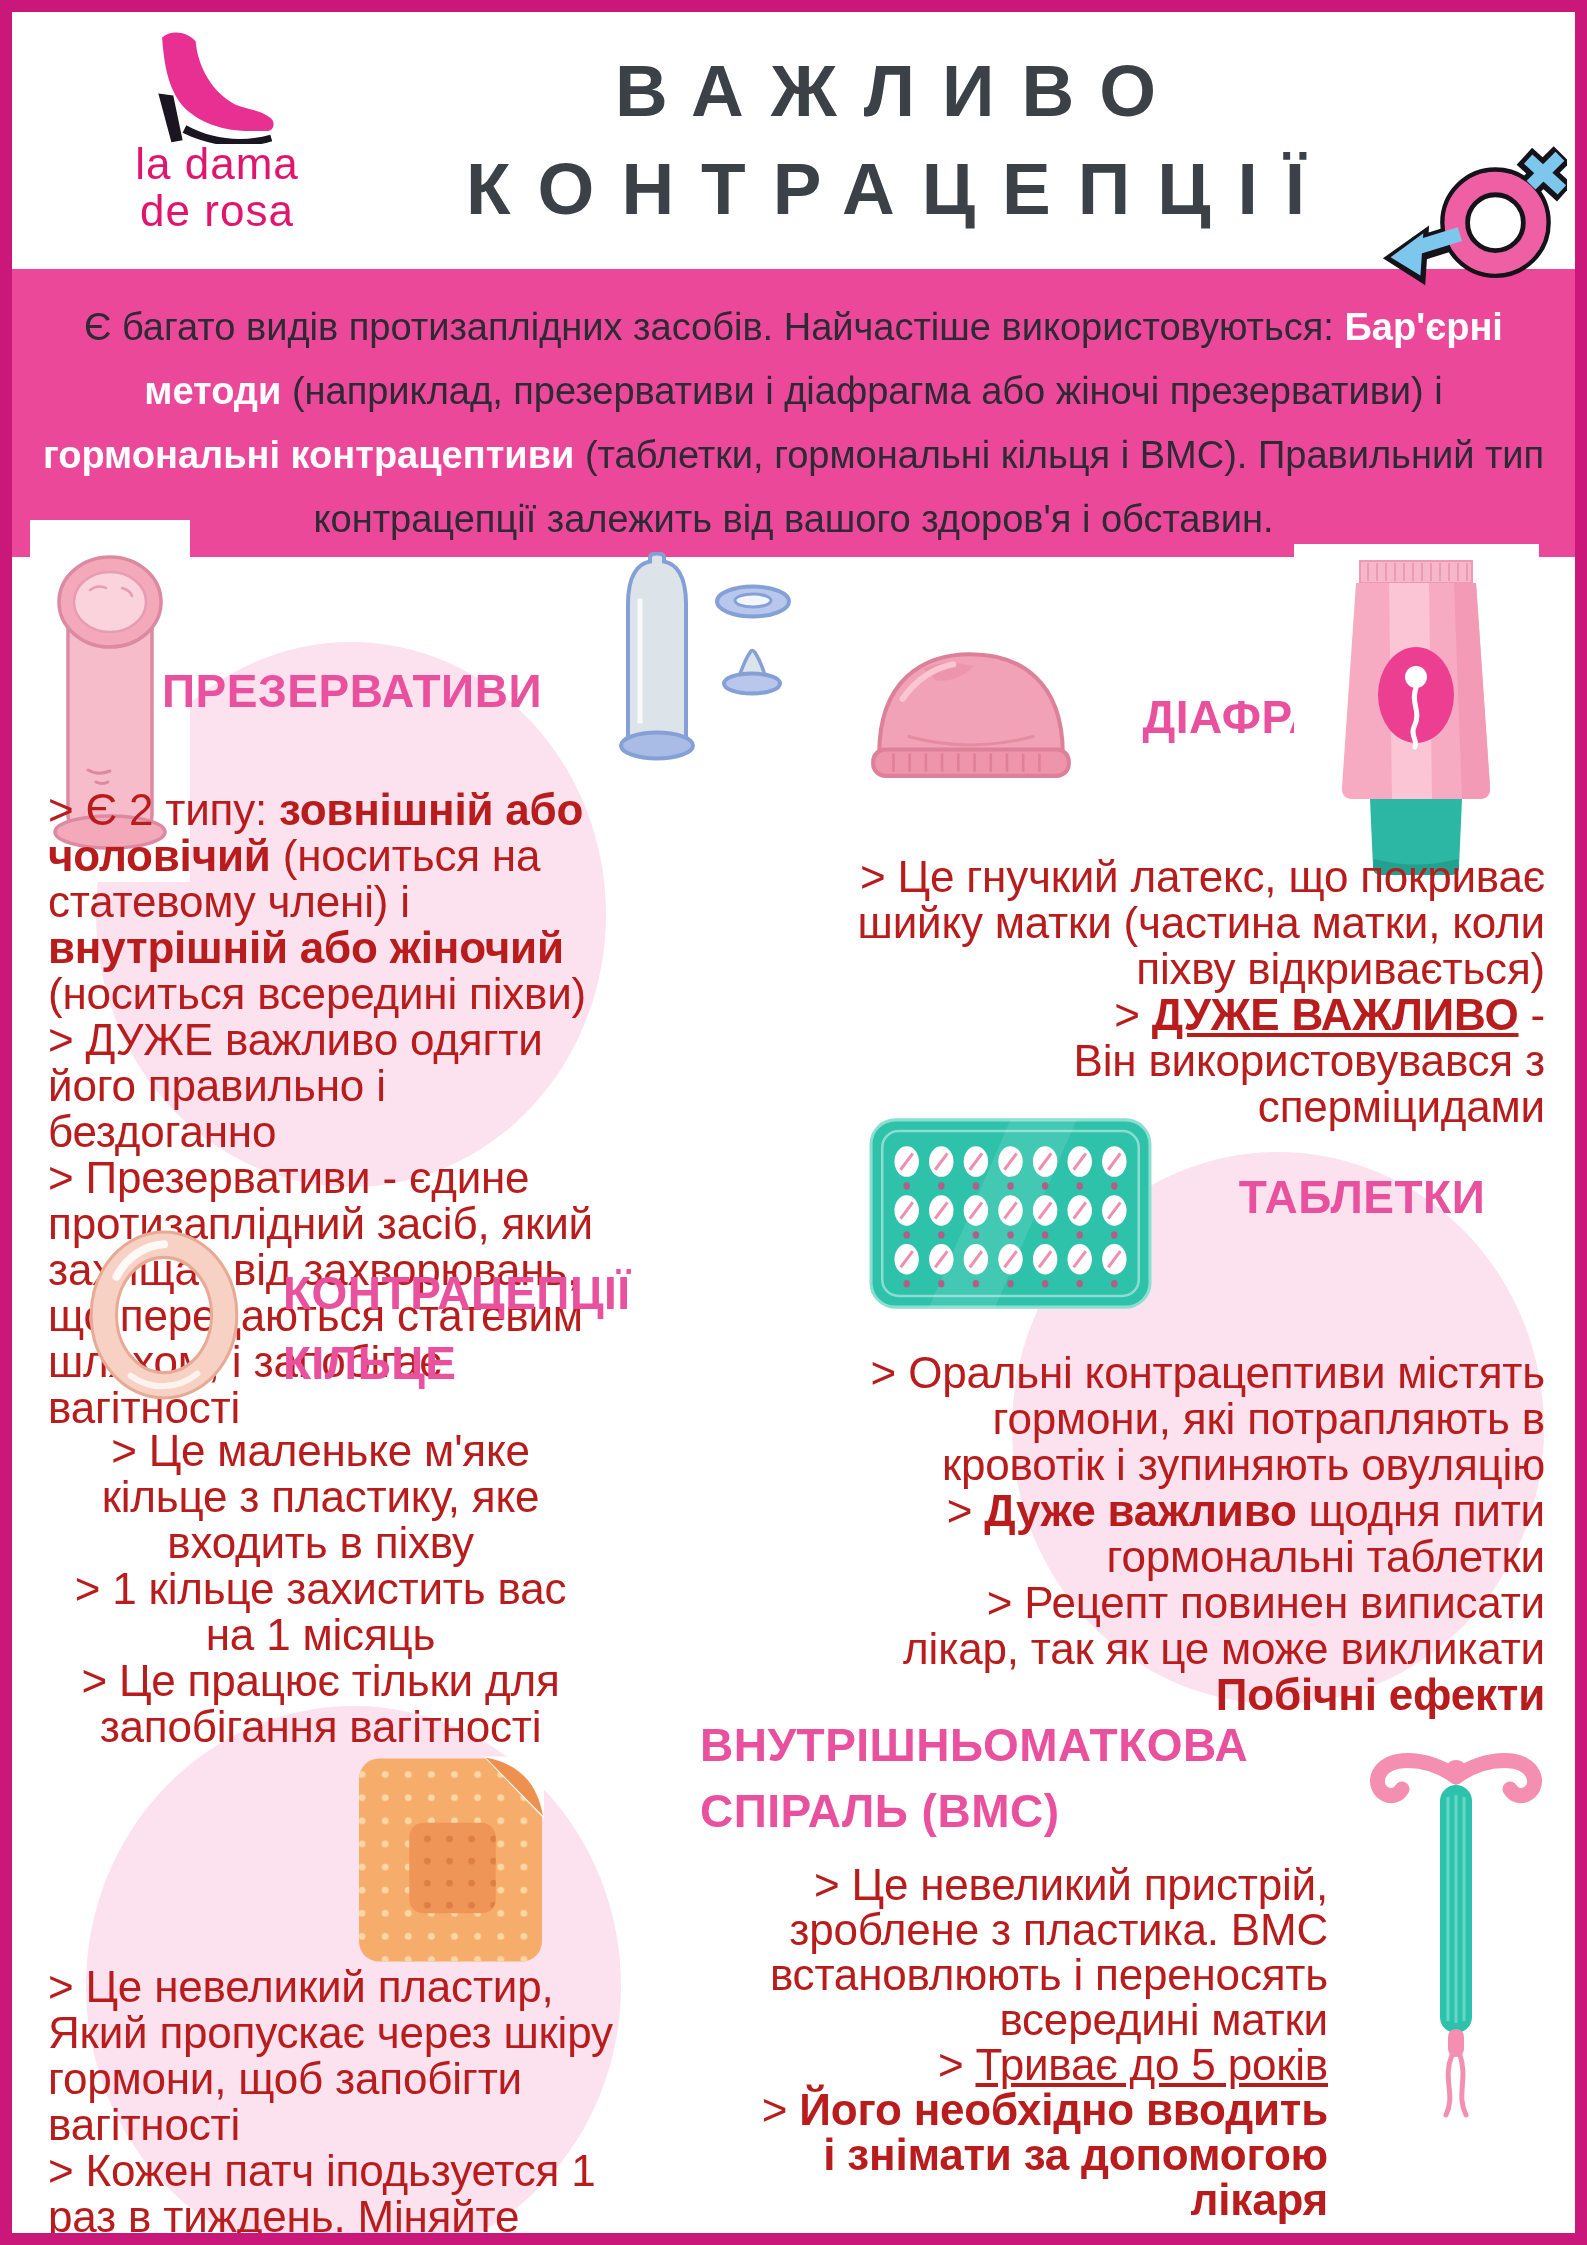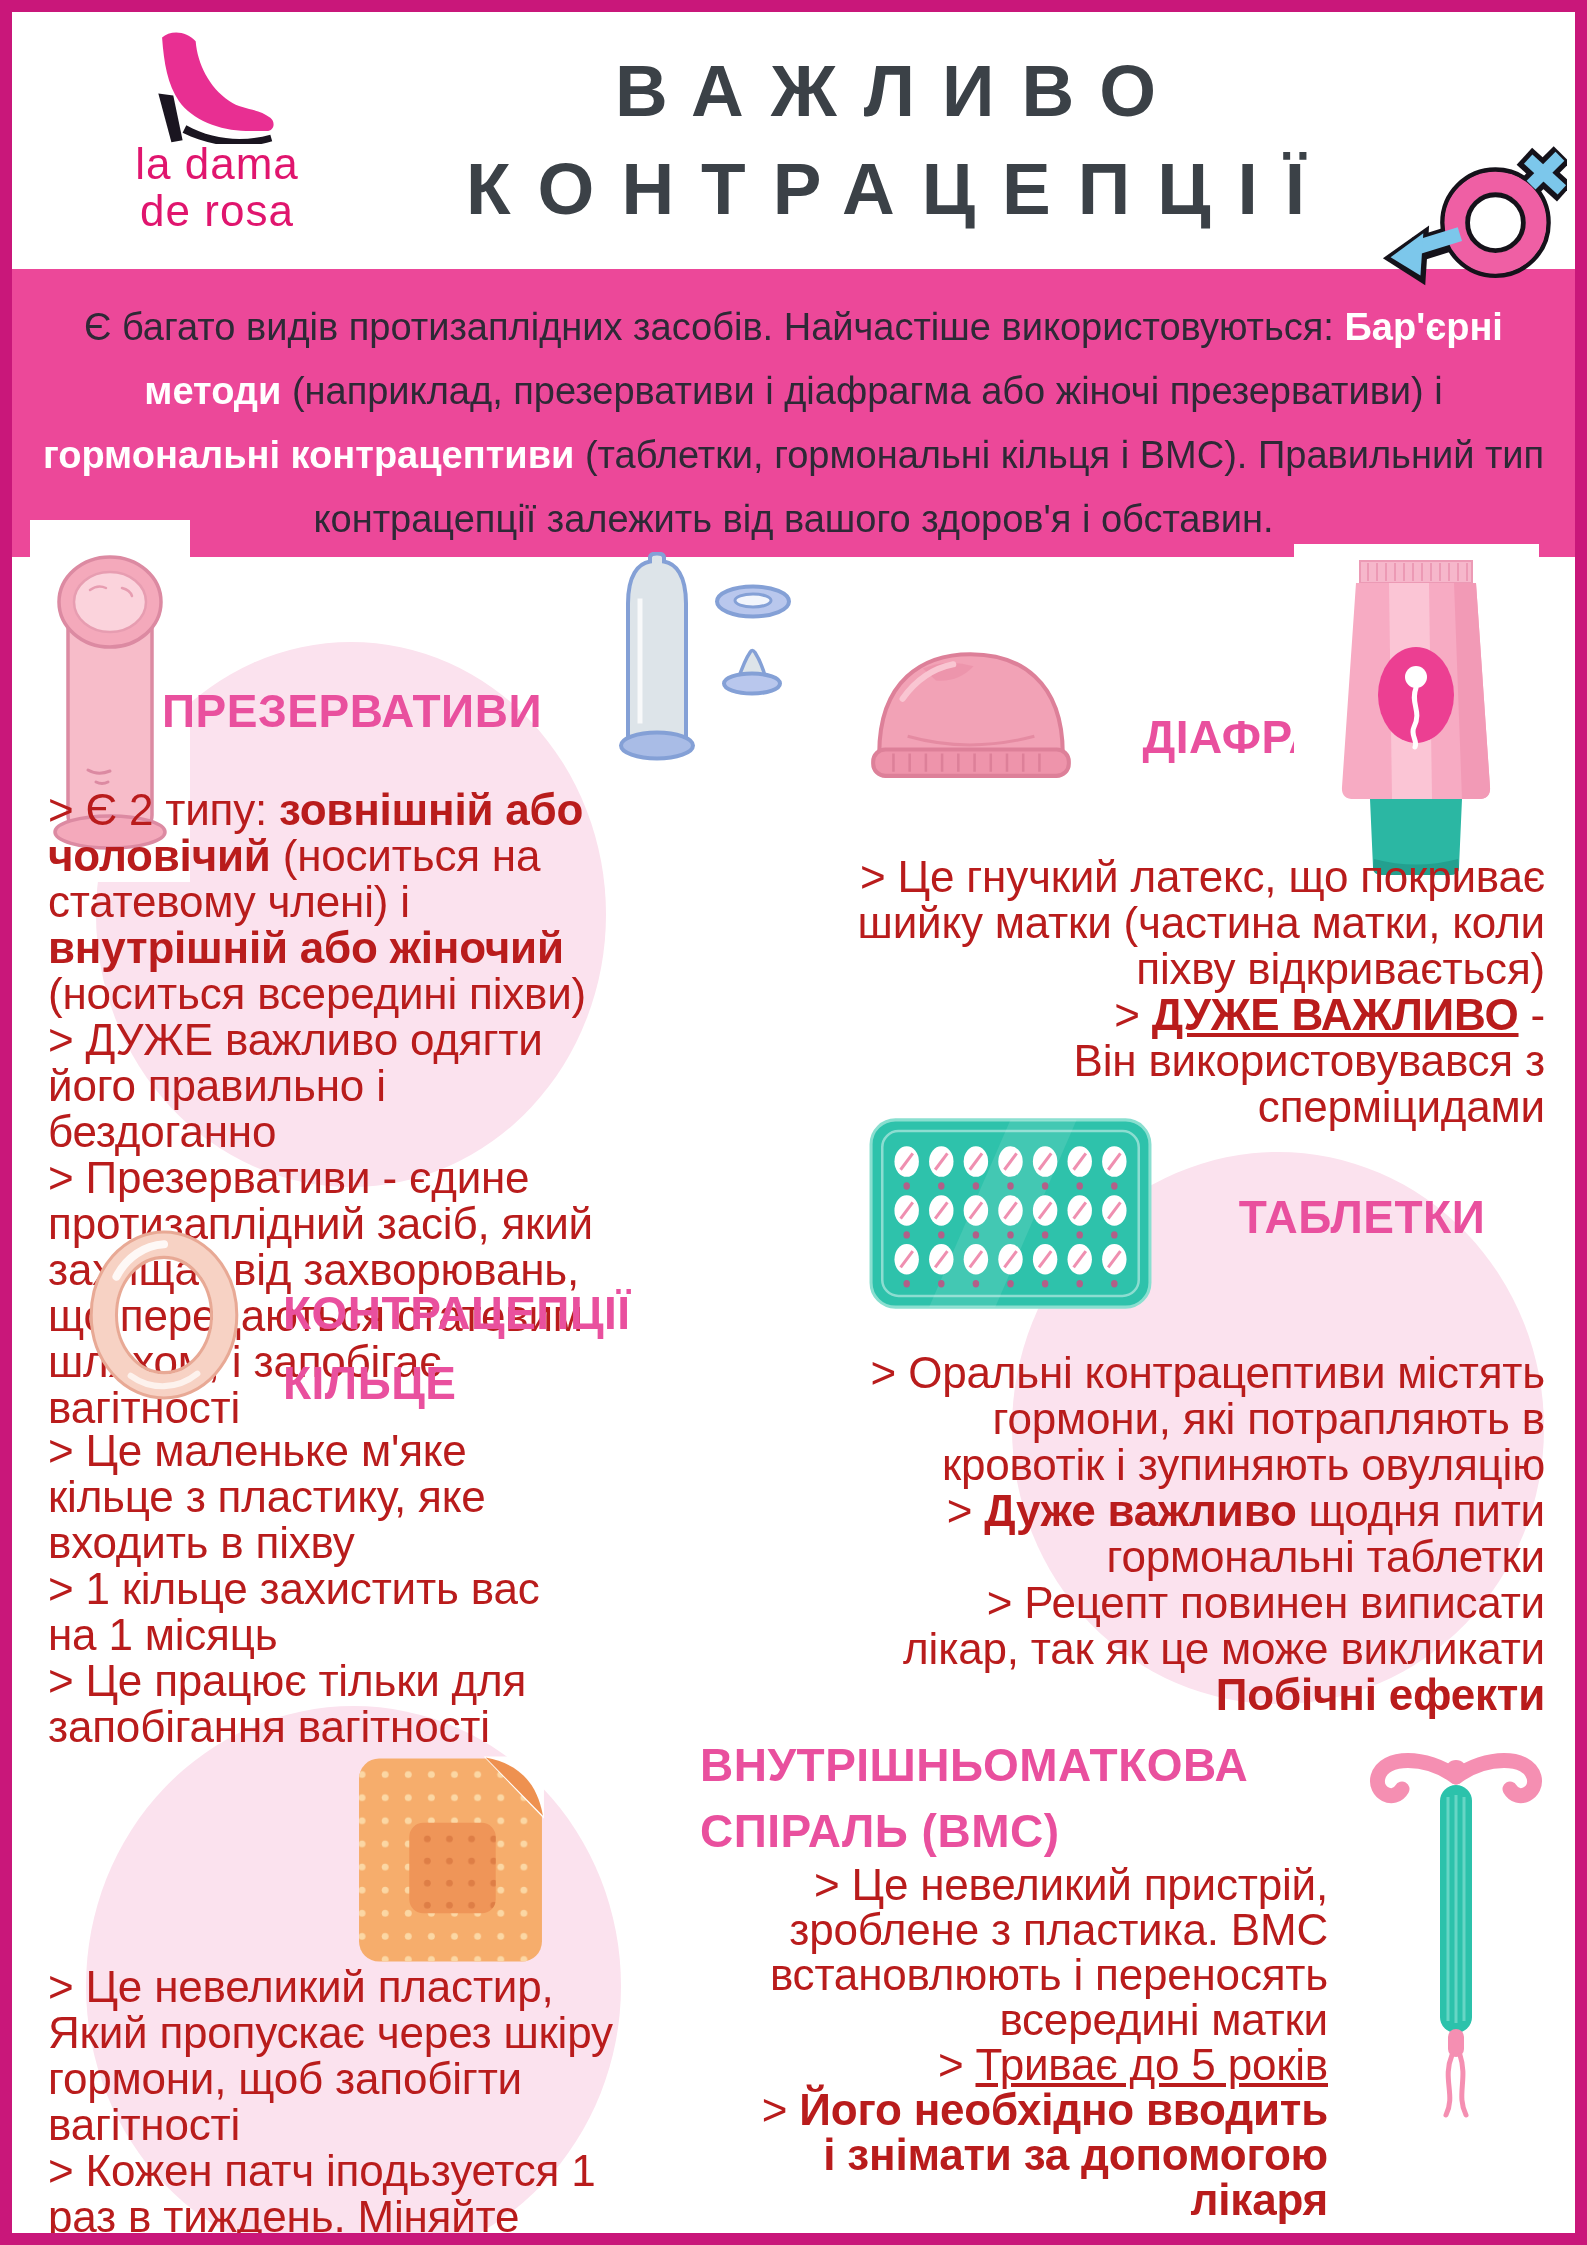--- a/index.html
+++ b/index.html
@@ -33,35 +33,35 @@
     padding:26px 24px 0 24px;text-align:center;
     font-size:38px;line-height:64px;color:#2e2936;font-weight:500;
   }
   
   .circle{background:#fbe2ee;border-radius:50%;z-index:0;}
   .circle-condoms{left:84px;top:630px;width:510px;height:545px;}
   .circle-pills{left:1000px;top:1140px;width:532px;height:552px;}
   .circle-patch{left:74px;top:1694px;width:535px;height:560px;}
   
   .sec-title{
-    color:#e9509e;font-weight:800;font-size:46px;letter-spacing:.5px;z-index:2;margin-top:20px;
+    color:#e9509e;font-weight:800;font-size:46px;letter-spacing:.5px;z-index:2;
   }
   .t-condoms{left:110px;top:652px;width:460px;text-align:center;}
   .t-diaphragm{left:1090px;top:678px;width:360px;text-align:center;}
   .t-ring{left:271px;top:1246px;width:480px;line-height:70px;}
   .t-pills{left:1160px;top:1158px;width:380px;text-align:center;}
   .t-patch{left:36px;top:1752px;width:180px;text-align:center;line-height:58px;}
   .t-iud{right:247px;top:1700px;width:628px;text-align:left;line-height:66px;}
   
   .txt{
     font-size:44px;line-height:46px;color:#b91c1c;z-index:2;letter-spacing:-0.2px;
   }
   .txt-condoms{left:36px;top:775px;width:545px;}
   .txt-diaphragm{left:820px;right:30px;top:842px;text-align:right;}
-  .txt-ring{left:36px;top:1416px;width:545px;}
+  .txt-ring{left:36px;top:1416px;width:545px;text-align:center;}
   .txt-pills{left:853px;right:30px;top:1338px;text-align:right;}
   .txt-patch{left:36px;top:1952px;width:590px;}
   .txt-iud{right:247px;top:1850px;width:572px;text-align:right;line-height:45px;}
   
   .sb{font-weight:700;}
   .su{text-decoration:underline;}
   .sw{color:#ffffff;font-weight:700;}
   
   .img-fcondom{left:18px;top:508px;background:#fff;z-index:2;}
   .img-mcondom{left:588px;top:540px;z-index:2;}

